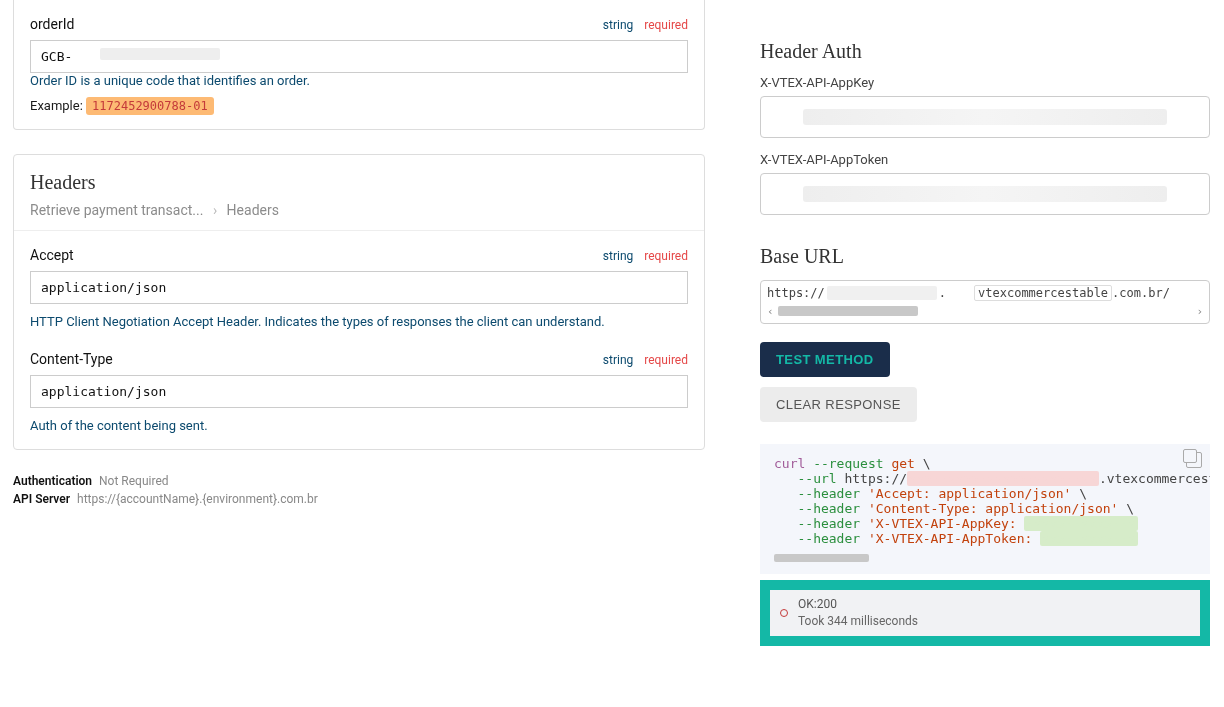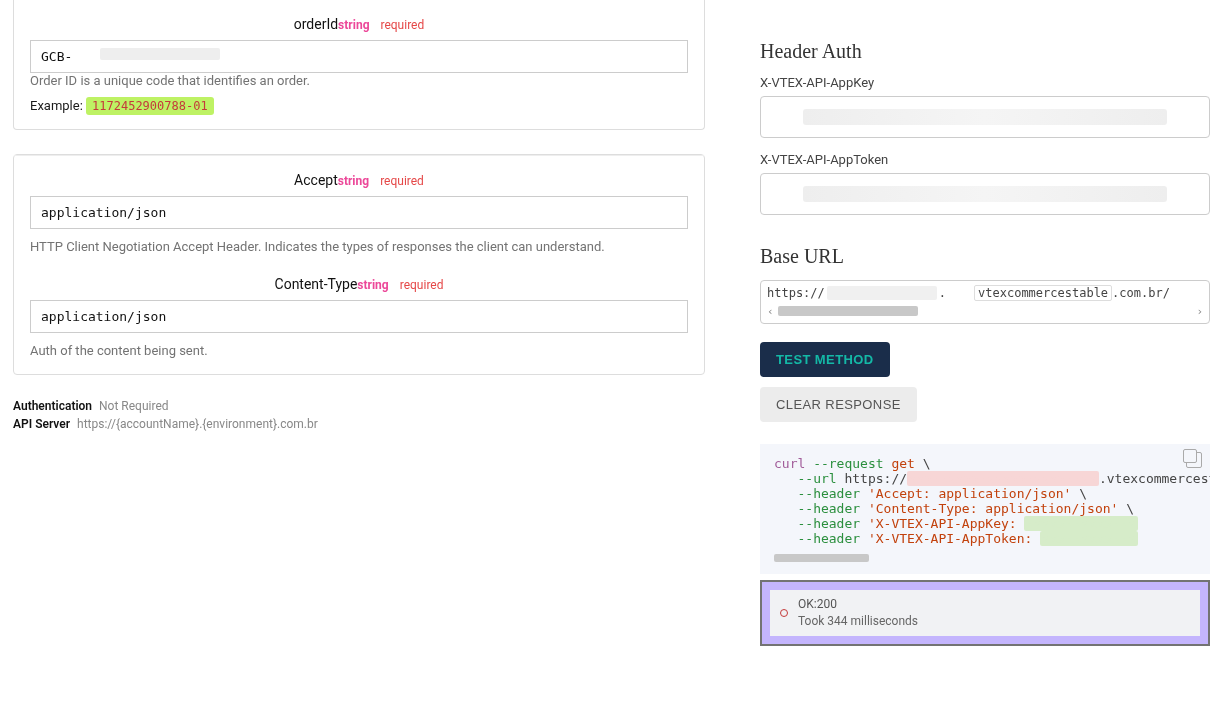--- a/index.html
+++ b/index.html
@@ -19,47 +19,47 @@
   .panel {
     border: 1px solid #ddd;
     border-radius: 4px;
     background: #fff;
     margin-bottom: 24px;
     padding: 0;
   }
   .panel-body { padding: 16px; position: relative; }
 
   .param-row {
-    display: flex; justify-content: center; align-items: baseline;
+    display: flex; justify-content: space-between; align-items: baseline;
     margin-bottom: 8px;
   }
   .param-name { font-size: 14px; color: #111; }
   .param-meta { font-size: 12px; }
-  .param-type { color: #ec4899; margin-right: 8px; font-weight: bold; }
+  .param-type { color: #0c4a6e; margin-right: 8px; }
   .param-required { color: #e54848; }
 
   .text-input {
     width: 100%;
     border: 1px solid #ccc;
     border-radius: 0;
     padding: 8px 10px;
     font-family: ui-monospace, Menlo, Consolas, monospace;
     font-size: 13px;
     color: #111;
     background: #fff;
   }
   .desc {
     margin-top: 10px;
     font-size: 13px;
-    color: #737373;
+    color: #0c4a6e;
   }
   .example-line { margin-top: 10px; font-size: 13px; }
   .example-code {
     font-family: ui-monospace, Menlo, Consolas, monospace;
-    background: #bef264;
+    background: #fdba74;
     color: #c43a3a;
     padding: 2px 6px;
     border-radius: 3px;
     font-size: 12px;
   }
 
   .panel-header { padding: 16px 16px 0 16px; }
   .panel-title {
     font-size: 20px;
     font-weight: 400;
@@ -179,24 +179,24 @@
   .copy-icon::before{
     content:""; position:absolute; top:-4px; left:-4px;
     width:12px; height:12px; border:1.5px solid #aaa; border-radius:2px;
     background:#f4f6fb;
   }
   .code-scroll {
     height:8px; background:#c8c8c8; width:95px; margin-top:8px; border-radius:2px;
   }
 
   .response-wrap {
-    border:2px solid #737373;
+    border:2px solid #14b8a6;
     margin-top:6px;
     padding:8px;
-    background:#c4b5fd;
+    background:#14b8a6;
   }
   .response-inner {
     background:#f1f2f4;
     padding:6px 10px;
     display:flex; align-items:center;
   }
   .status-dot {
     width:8px; height:8px; border:1.5px solid #c43a3a; border-radius:50%;
     margin-right:10px; flex:0 0 auto;
   }
@@ -229,20 +229,28 @@
         </div>
         <div class="desc">Order ID is a unique code that identifies an order.</div>
         <div class="example-line">
           <span>Example:</span>
           <span class="example-code">1172452900788-01</span>
         </div>
       </div>
     </div>
 
     <div class="panel">
+      <div class="panel-header">
+        <h2 class="panel-title">Headers</h2>
+        <div class="breadcrumb">
+          <span class="crumb">Retrieve payment transact...</span>
+          <span class="sep">›</span>
+          <span class="crumb">Headers</span>
+        </div>
+      </div>
       <div style="border-top:1px solid #eee;"></div>
       <div class="panel-body">
         <div class="param-row">
           <span class="param-name">Accept</span>
           <span class="param-meta">
             <span class="param-type">string</span>
             <span class="param-required">required</span>
           </span>
         </div>
         <input class="text-input" type="text" value="application/json" style="">

